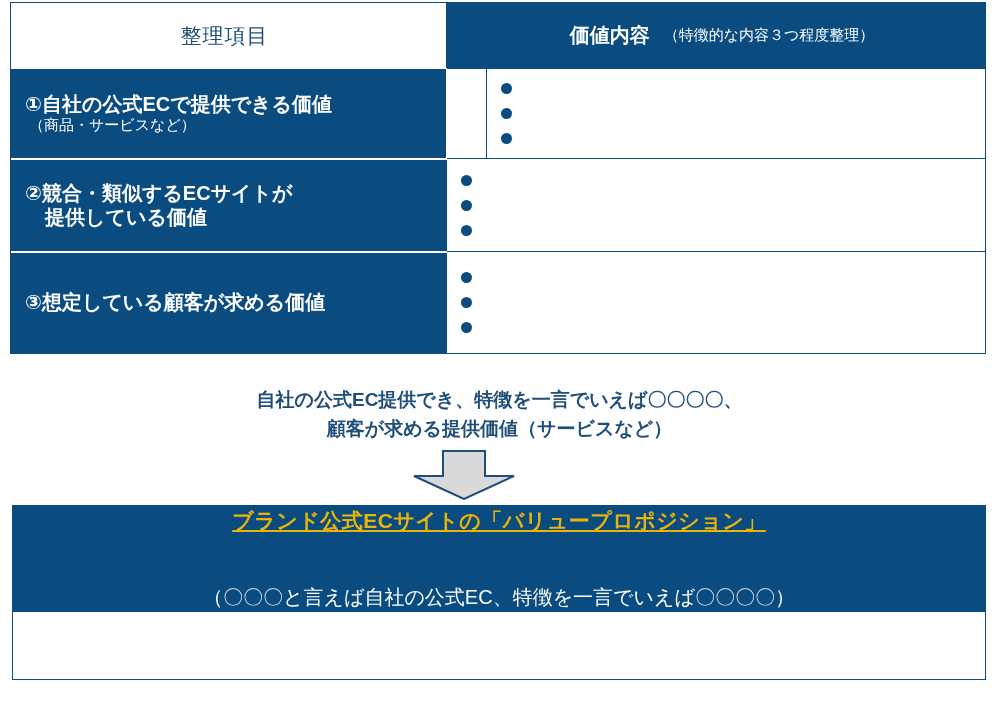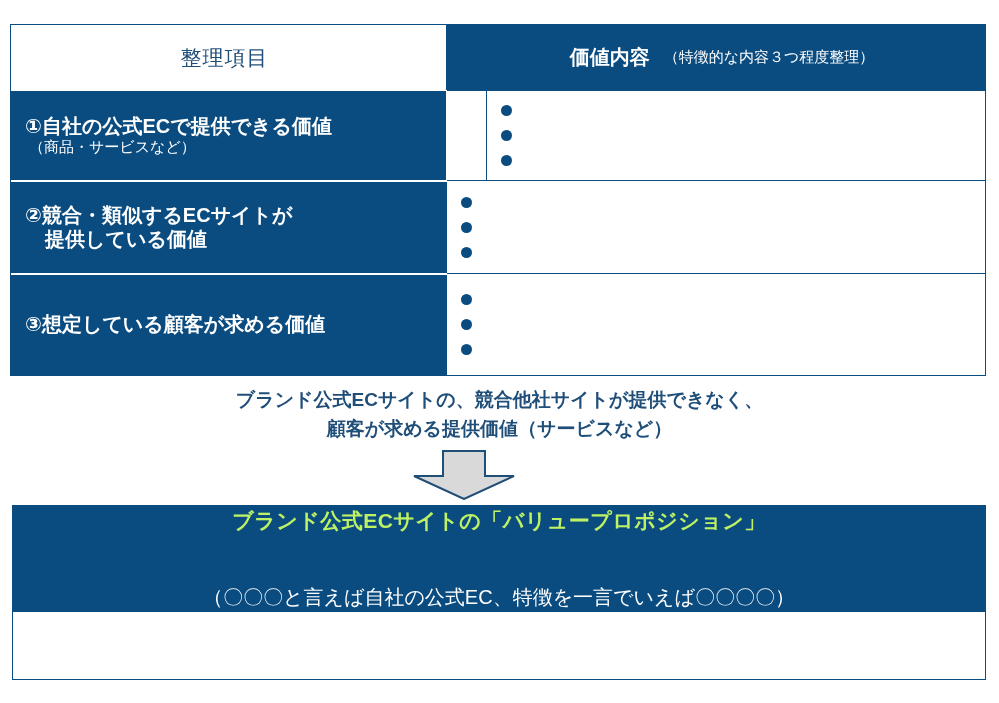--- a/index.html
+++ b/index.html
@@ -16,21 +16,21 @@
     position: relative;
     width: 999px;
     height: 703px;
     background: #ffffff;
   }
 
   
   .vp-table {
     position: absolute;
     left: 10px;
-    top: 24px;
+    top: 2px;
     width: 976px;
     height: 352px;
     border: 1px solid #0A4C80;
     background: #ffffff;
   }
 
   .tbl-row {
     position: absolute;
     left: 0;
     width: 100%;
@@ -186,24 +186,25 @@
     width: 974px;
     height: 107px;
     background: #0A4C80;
     display: flex;
     flex-direction: column;
     align-items: center;
     justify-content: center;
     gap: 12px;
   }
   .result-box .res-title {
-    color: #bef264;
+    color: #eab308;
     font-size: 21px;
     font-weight: bold;
     letter-spacing: 0.5px;
+    text-decoration: underline;
   }
   .result-box .res-sub {
     color: #ffffff;
     font-size: 20px;
     font-weight: normal;
     margin-top: 37px;
   }
 
   
   .empty-box {
@@ -276,21 +277,21 @@
     </div>
 
     <div class="divider div-0"></div>
     <div class="divider div-1"></div>
     <div class="divider div-2"></div>
     <div class="gap-strip gap-a"></div>
     <div class="gap-strip gap-b"></div>
   </div>
 
   <div class="caption">
-    <span class="cap-line">ブランド公式ECサイトの、競合他社サイトが提供できなく、</span>
+    <span class="cap-line">自社の公式EC提供でき、特徴を一言でいえば〇〇〇〇、</span>
     <span class="cap-line">顧客が求める提供価値（サービスなど）</span>
   </div>
 
   <div class="arrow-wrap">
     <svg width="102" height="50" viewBox="0 0 102 50" xmlns="http://www.w3.org/2000/svg">
       <polygon points="30,1 72,1 72,26 101,26 51,49 1,26 30,26" fill="#D9D9D9" stroke="#1F4E79" stroke-width="2" stroke-linejoin="miter"></polygon>
     </svg>
   </div>
 
   <div class="result-box">

